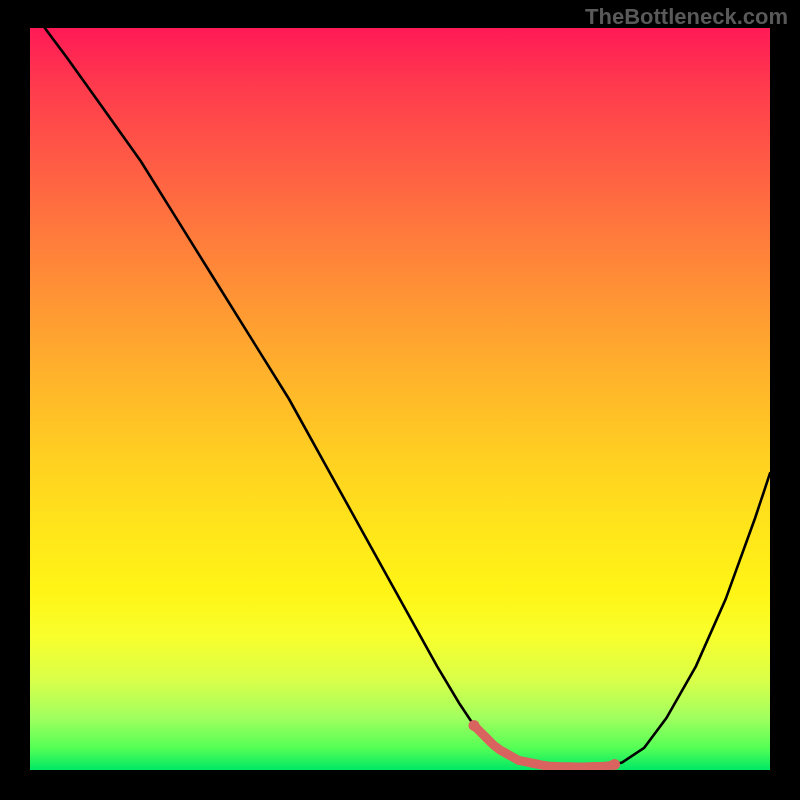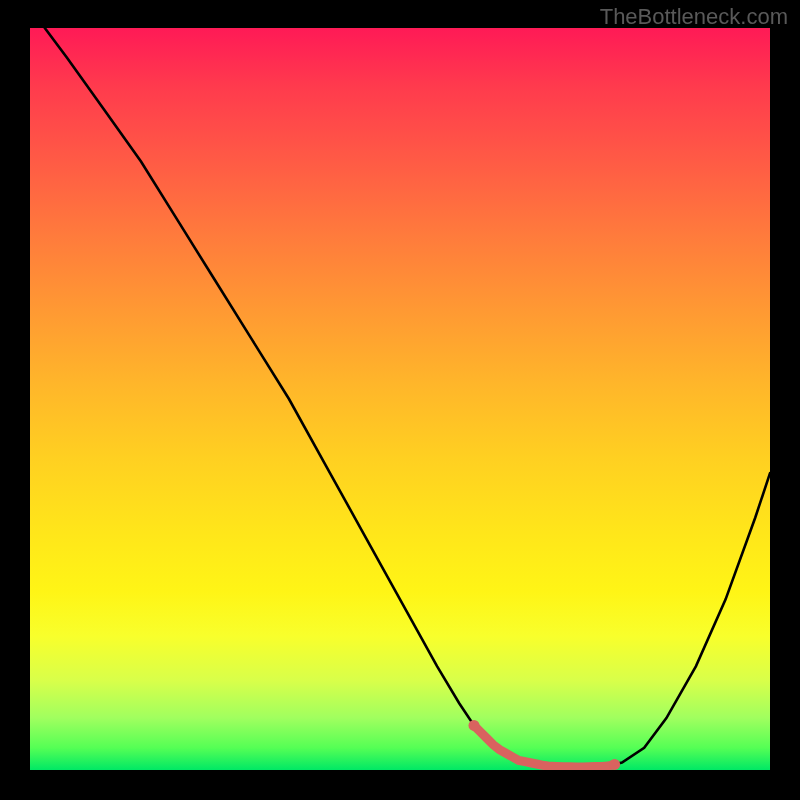--- a/index.html
+++ b/index.html
@@ -10,21 +10,21 @@
     background: #000;
     position: relative;
   }
   .watermark {
     position: absolute;
     top: 4px;
     right: 12px;
     color: #595959;
     font-family: Arial, Helvetica, sans-serif;
     font-size: 22px;
-    font-weight: normal;
+    font-weight: bold;
     z-index: 10;
   }
   .plot {
     position: absolute;
     left: 30px;
     top: 28px;
     width: 740px;
     height: 742px;
   }
   .gradient {

